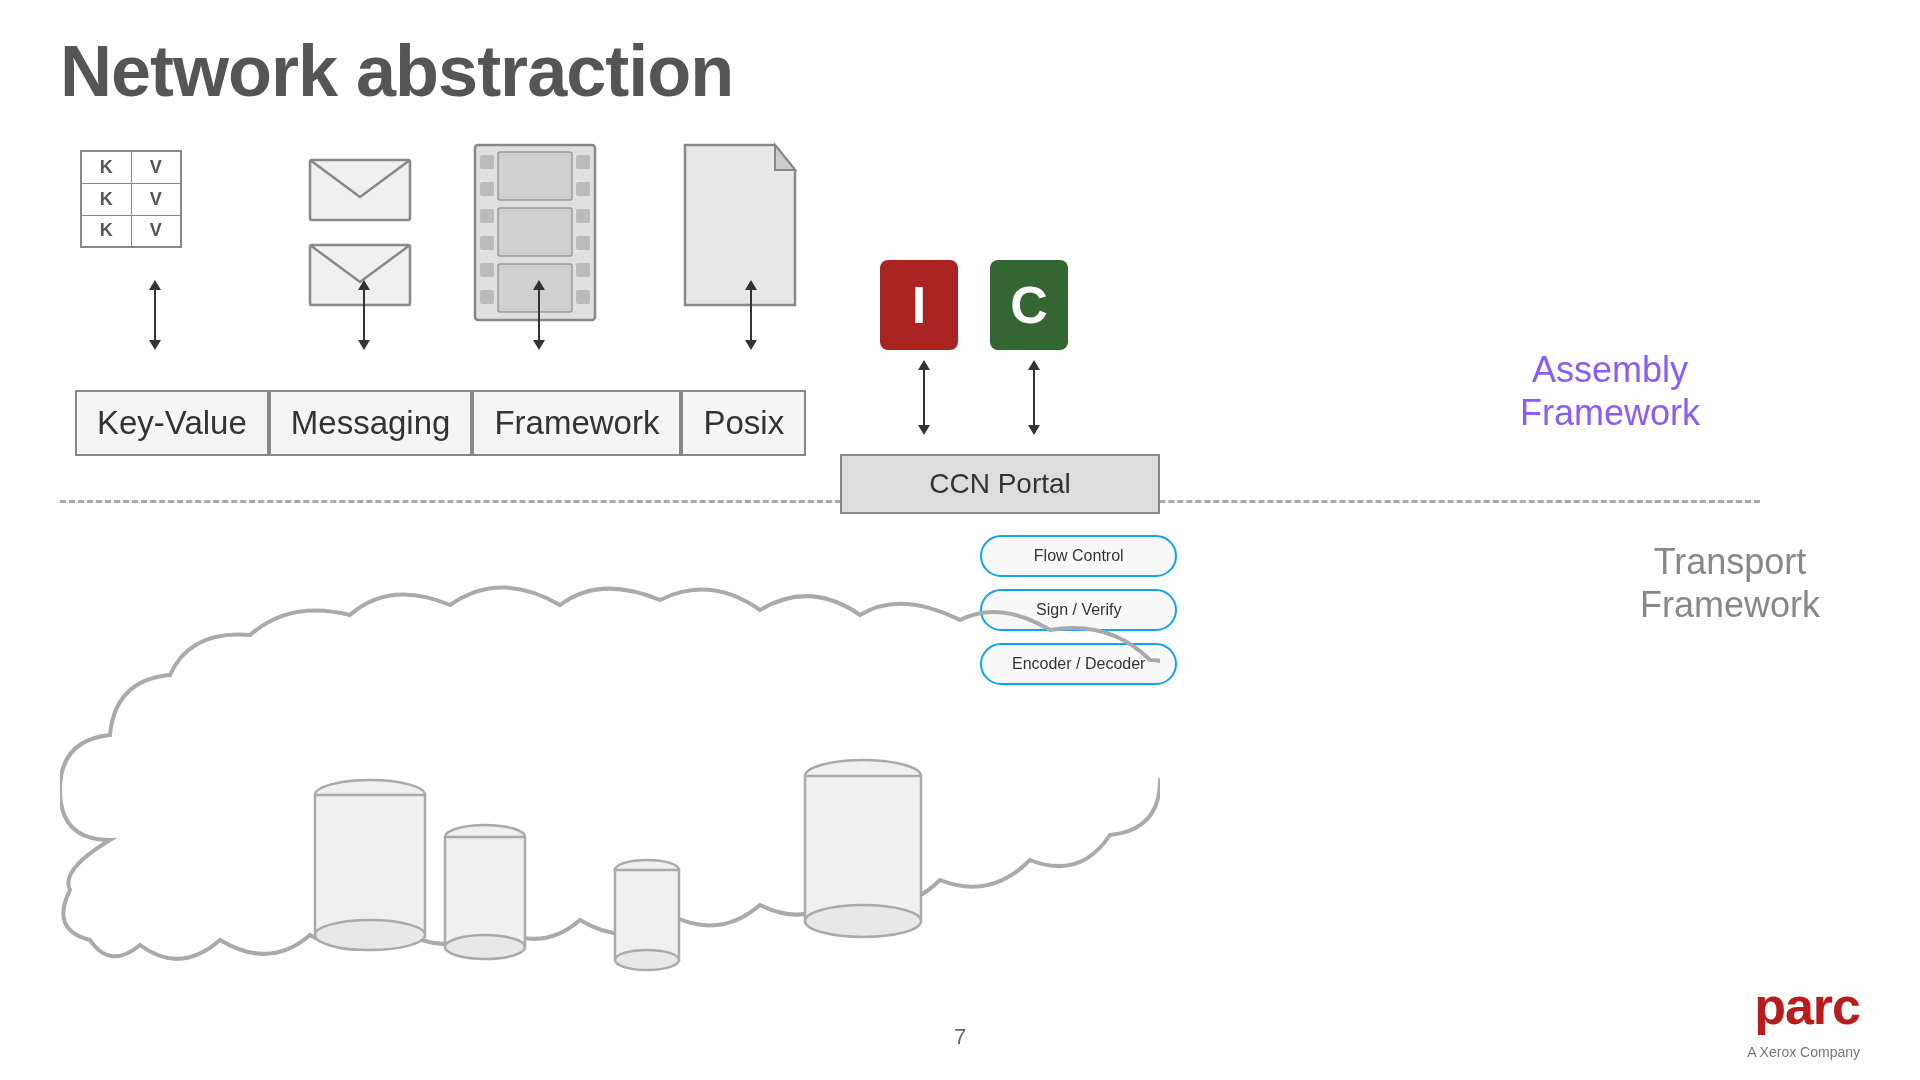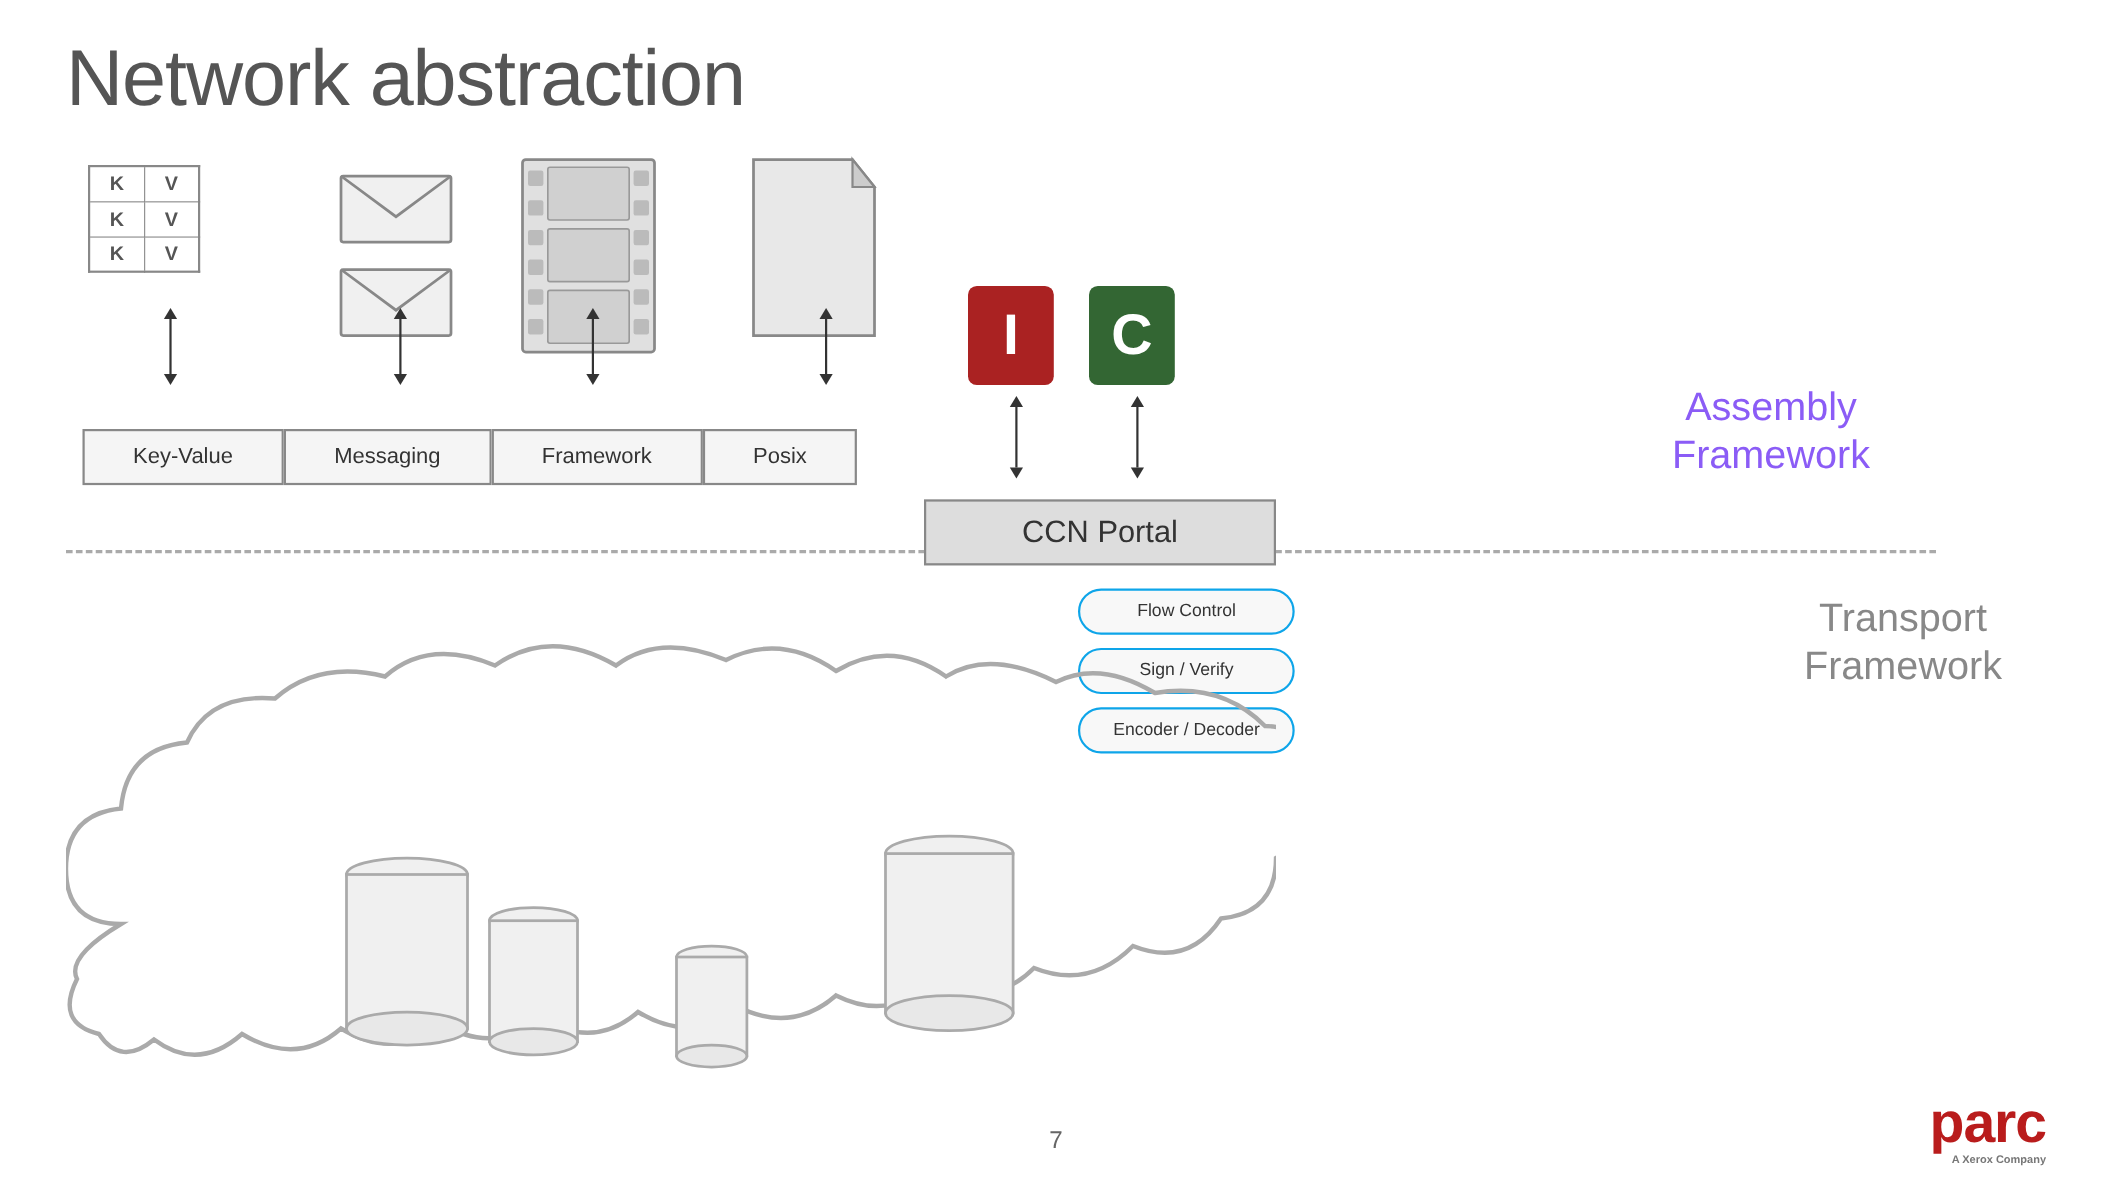--- a/index.html
+++ b/index.html
@@ -11,21 +11,21 @@
       overflow: hidden;
       position: relative;
     }
 
     
     .page-title {
       position: absolute;
       top: 30px;
       left: 60px;
       font-size: 72px;
-      font-weight: 400;
+      font-weight: 700;
       color: #555555;
       letter-spacing: -1px;
     }
 
     
     .assembly-label {
       position: absolute;
       top: 348px;
       right: 220px;
       font-size: 36px;
@@ -75,22 +75,22 @@
     
     .bottom-bar {
       position: absolute;
       top: 390px;
       left: 75px;
       display: flex;
       flex-direction: row;
     }
     .bar-item {
       border: 2px solid #888888;
-      padding: 12px 44px;
-      font-size: 20px;
+      padding: 12px 20px;
+      font-size: 33px;
       color: #333333;
       background: #f5f5f5;
       font-weight: normal;
     }
 
     
     .btn-I {
       position: absolute;
       top: 260px;
       left: 880px;
@@ -177,24 +177,23 @@
       text-align: right;
     }
     .parc-logo .parc-text {
       font-size: 52px;
       font-weight: bold;
       color: #b91c1c;
       letter-spacing: -1px;
       line-height: 1;
     }
     .parc-logo .xerox-text {
-      font-size: 10px;
+      font-size: 14px;
       color: #777;
-      margin-top: 2px;
-      font-weight: bold;
+      margin-top: 12px;
     }
 
     
     .vert-arrow {
       position: absolute;
       display: flex;
       flex-direction: column;
       align-items: center;
       color: #333;
     }

